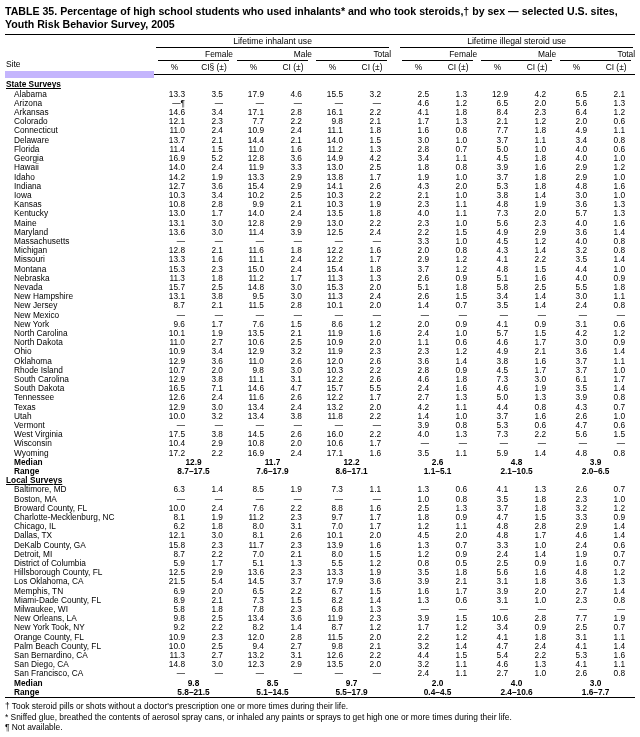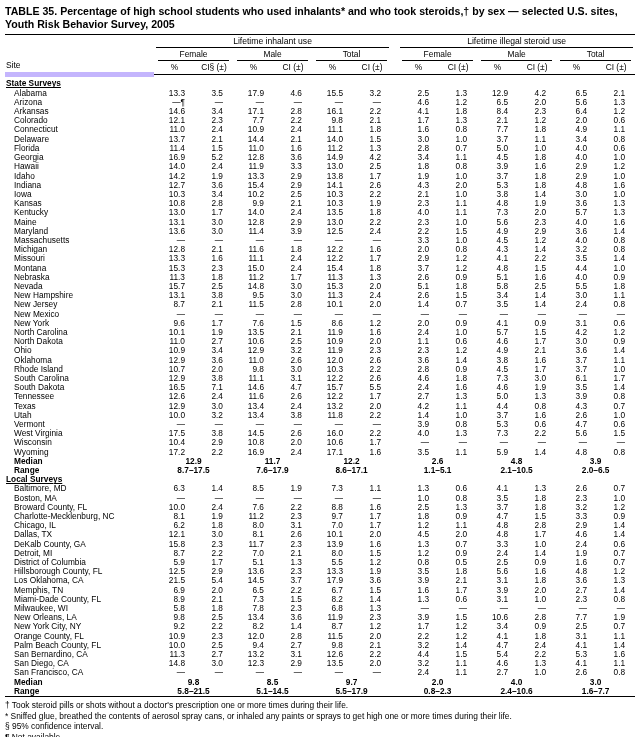--- a/index.html
+++ b/index.html
@@ -16,25 +16,25 @@
     border-top: 1.2px solid #000; border-bottom: 1.2px solid #000;
   }
   col.c-site { width: 149px; }
   col.c-pct { width: 41px; }
   col.c-ci { width: 38px; }
   col.c-spacer { width: 7px; }
   thead th {
     font-weight: normal; font-size: 8.4px; padding: 1px 0 2px;
     vertical-align: bottom; white-space: nowrap;
   }
-  th.site-h { text-align: left; padding-left: 1px; border-bottom: 5px solid #c4b5fd; }
+  th.site-h { text-align: left; padding-left: 1px; border-bottom: 7px solid #c4b5fd; }
   th.spacer-h { border-bottom: 1px solid #000; }
   th.group { position: relative; text-align: center; font-size: 8.6px; padding-bottom: 2px; }
   th.group::after { content: ""; position: absolute; left: 2px; right: 2px; bottom: 0; border-bottom: 1px solid #000; }
-  th.pair { position: relative; text-align: center; padding-bottom: 2px; }
+  th.pair { position: relative; text-align: right; padding-bottom: 2px; }
   th.pair::after { content: ""; position: absolute; left: 4px; right: 4px; bottom: 0; border-bottom: 1px solid #000; }
   tr.cols th { border-bottom: 1px solid #000; text-align: center; padding: 1px 0 2px; }
   tbody td {
     font-size: 8.3px; line-height: 9.2px; height: 9.2px; padding: 0;
     white-space: nowrap; overflow: hidden; vertical-align: middle;
   }
   tbody tr:first-child td { padding-top: 2px; }
   td.section-label { font-weight: bold; padding-left: 1px; text-decoration: underline; }
   td.site { padding-left: 9px; }
   td.num { text-align: right; padding-right: 10px; }
@@ -996,21 +996,21 @@
           <td class="num">2.3</td>
           <td class="spacer"></td>
           <td class="num">3.9</td>
           <td class="num">1.5</td>
           <td class="num">10.6</td>
           <td class="num">2.8</td>
           <td class="num">7.7</td>
           <td class="num">1.9</td>
         </tr>
         <tr>
-          <td class="site">New York City, NY</td>
+          <td class="site">New York Took, NY</td>
           <td class="num">9.2</td>
           <td class="num">2.2</td>
           <td class="num">8.2</td>
           <td class="num">1.4</td>
           <td class="num">8.7</td>
           <td class="num">1.2</td>
           <td class="spacer"></td>
           <td class="num">1.7</td>
           <td class="num">1.2</td>
           <td class="num">3.4</td>
@@ -1107,26 +1107,25 @@
           <td class="num stat-val" colspan="2">2.0</td>
           <td class="num stat-val" colspan="2">4.0</td>
           <td class="num stat-val" colspan="2">3.0</td>
         </tr>
         <tr class="stat-row">
           <td class="site stat-label">Range</td>
           <td class="num stat-val" colspan="2">5.8–21.5</td>
           <td class="num stat-val" colspan="2">5.1–14.5</td>
           <td class="num stat-val" colspan="2">5.5–17.9</td>
           <td class="spacer"></td>
-          <td class="num stat-val" colspan="2">0.8–2.3</td>
+          <td class="num stat-val" colspan="2">0.4–4.5</td>
           <td class="num stat-val" colspan="2">2.4–10.6</td>
           <td class="num stat-val" colspan="2">1.6–7.7</td>
         </tr>
       </tbody>
   </table>
 
   <div class="footnotes" id="footnotes">
       <div class="footnote">† Took steroid pills or shots without a doctor's prescription one or more times during their life.</div>
       <div class="footnote">* Sniffed glue, breathed the contents of aerosol spray cans, or inhaled any paints or sprays to get high one or more times during their life.</div>
-      <div class="footnote">§ 95% confidence interval.</div>
       <div class="footnote">¶ Not available.</div>
     </div>
 </div>
 
 </body></html>

